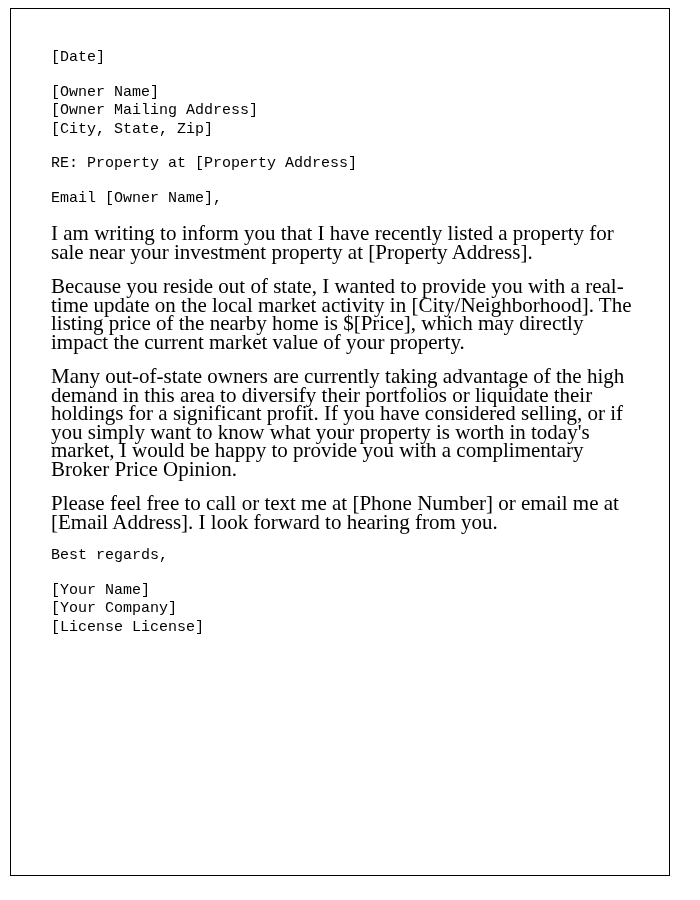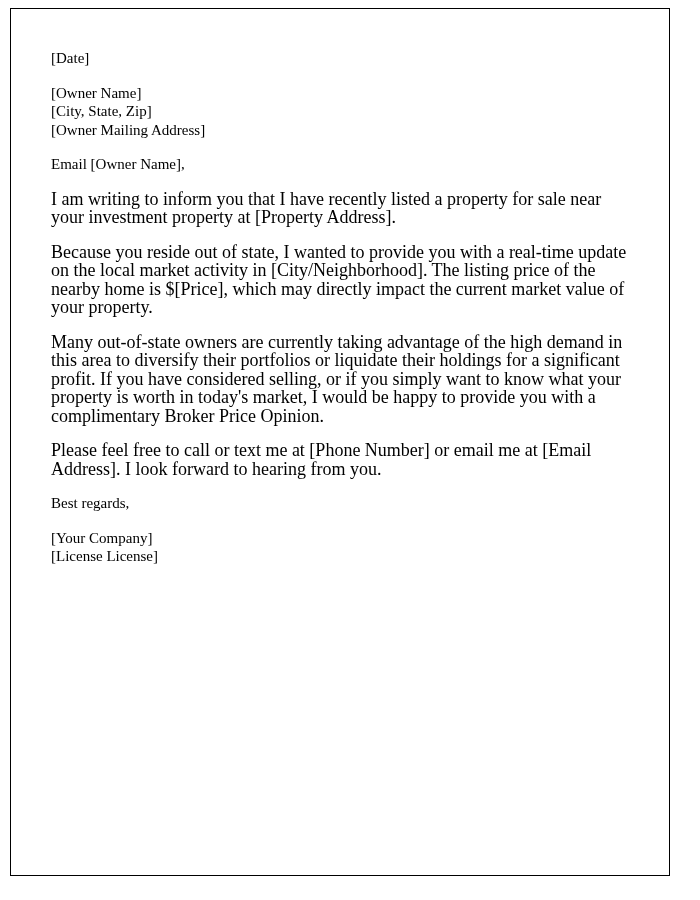--- a/index.html
+++ b/index.html
@@ -25,56 +25,61 @@
     box-sizing: border-box;
     padding: 40px 34px 0 40px;
   }
   .line {
     font-size: 15px;
     line-height: 18.5px;
     margin: 0;
   }
   .block {
     margin: 0 0 16px 0;
+    font-family: Liberation Mono, monospace;
   }
   .para {
-    font-size: 18px;
+    font-size: 21px;
     line-height: 18.5px;
     margin: 0 0 16px 0;
     max-width: 592px;
     font-family: Liberation Serif, serif;
   }
 </style>
 </head>
 <body>
 
 <div class="page">
 
   <div class="block">
     <p class="line">[Date]</p>
   </div>
 
   <div class="block">
     <p class="line">[Owner Name]</p>
+    <p class="line">[Owner Mailing Address]</p>
     <p class="line">[City, State, Zip]</p>
-    <p class="line">[Owner Mailing Address]</p>
   </div>
 
+  <div class="block">
+    <p class="line">RE: Property at [Property Address]</p>
+  </div>
 
   <div class="block">
     <p class="line">Email [Owner Name],</p>
   </div>
 
   <p class="para">I am writing to inform you that I have recently listed a property for sale near your investment property at [Property Address].</p>
   <p class="para">Because you reside out of state, I wanted to provide you with a real-time update on the local market activity in [City/Neighborhood]. The listing price of the nearby home is $[Price], which may directly impact the current market value of your property.</p>
   <p class="para">Many out-of-state owners are currently taking advantage of the high demand in this area to diversify their portfolios or liquidate their holdings for a significant profit. If you have considered selling, or if you simply want to know what your property is worth in today's market, I would be happy to provide you with a complimentary Broker Price Opinion.</p>
   <p class="para">Please feel free to call or text me at [Phone Number] or email me at [Email Address]. I look forward to hearing from you.</p>
 
   <div class="block">
     <p class="line">Best regards,</p>
   </div>
 
   <div class="block">
+    <p class="line">[Your Name]</p>
     <p class="line">[Your Company]</p>
     <p class="line">[License License]</p>
   </div>
 
 </div>
 
 </body></html>

